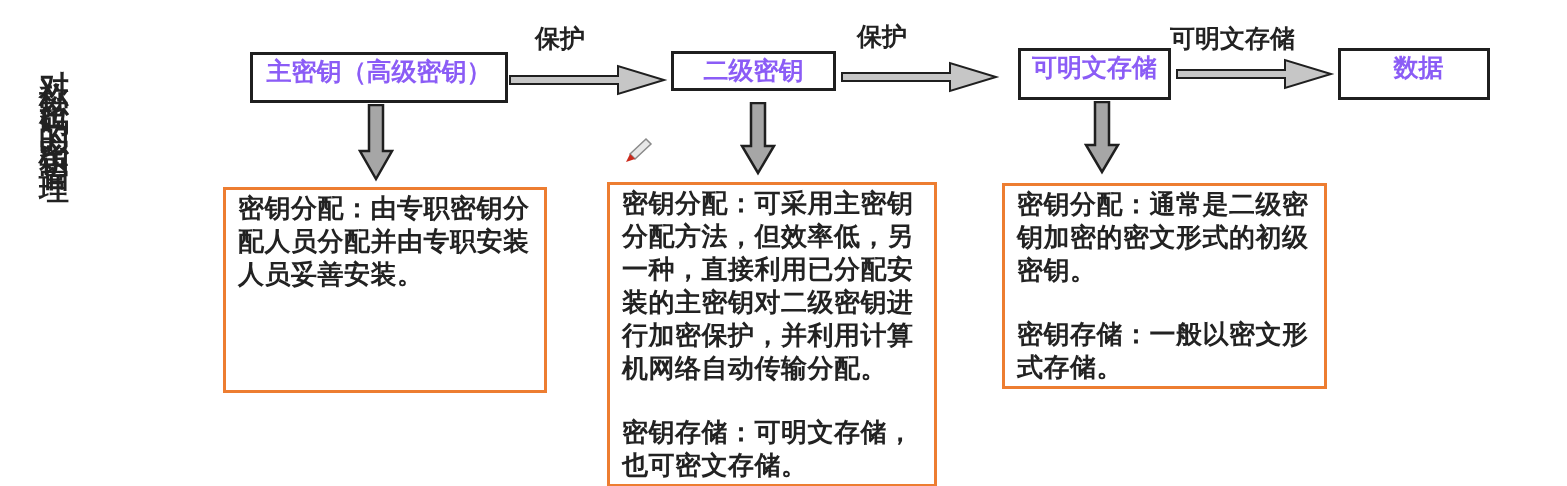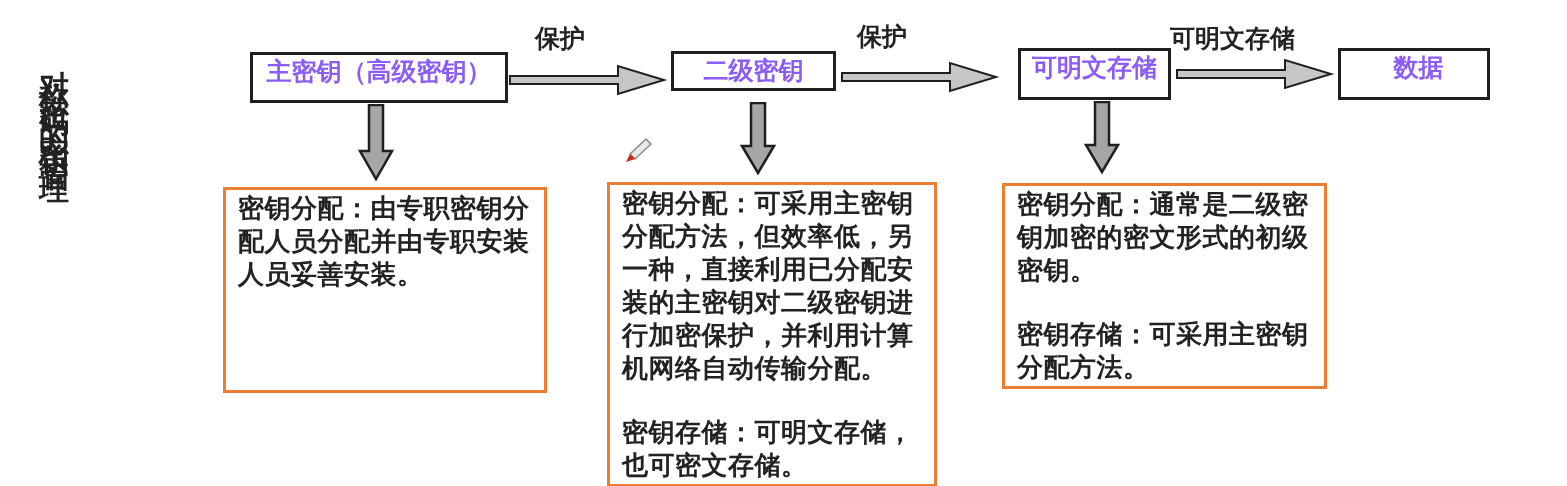--- a/index.html
+++ b/index.html
@@ -115,16 +115,16 @@
     <div class="para-dist">密钥分配：由专职密钥分配人员分配并由专职安装人员妥善安装。</div>
   </div>
 
   <div class="detail-box" style="left:607px;top:182px;width:330px;min-height:295px;">
     <div class="para-dist">密钥分配：可采用主密钥分配方法，但效率低，另一种，直接利用已分配安装的主密钥对二级密钥进行加密保护，并利用计算机网络自动传输分配。</div>
     <div class="para-store">密钥存储：可明文存储，也可密文存储。</div>
   </div>
 
   <div class="detail-box" style="left:1002px;top:183px;width:325px;min-height:200px;">
     <div class="para-dist">密钥分配：通常是二级密钥加密的密文形式的初级密钥。</div>
-    <div class="para-store">密钥存储：可采用主密钥分配方法。</div>
+    <div class="para-store">密钥存储：一般以密文形式存储。</div>
   </div>
 
 </div>
 
 </body></html>

